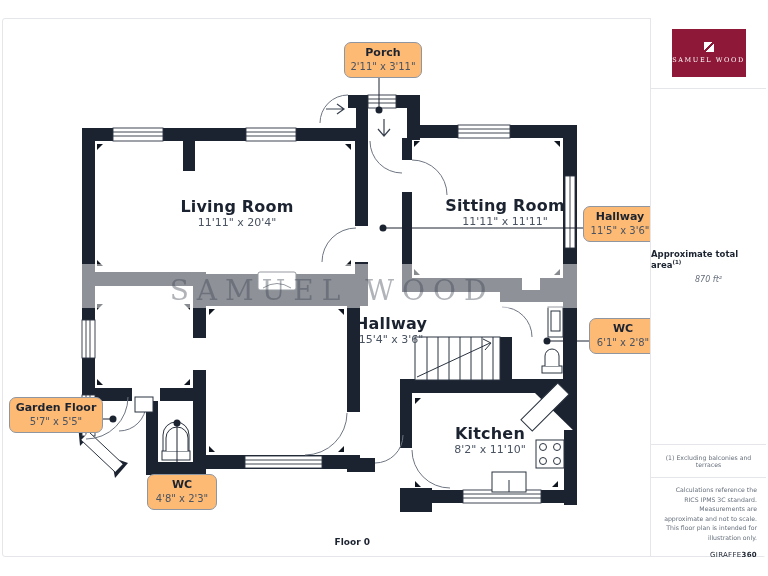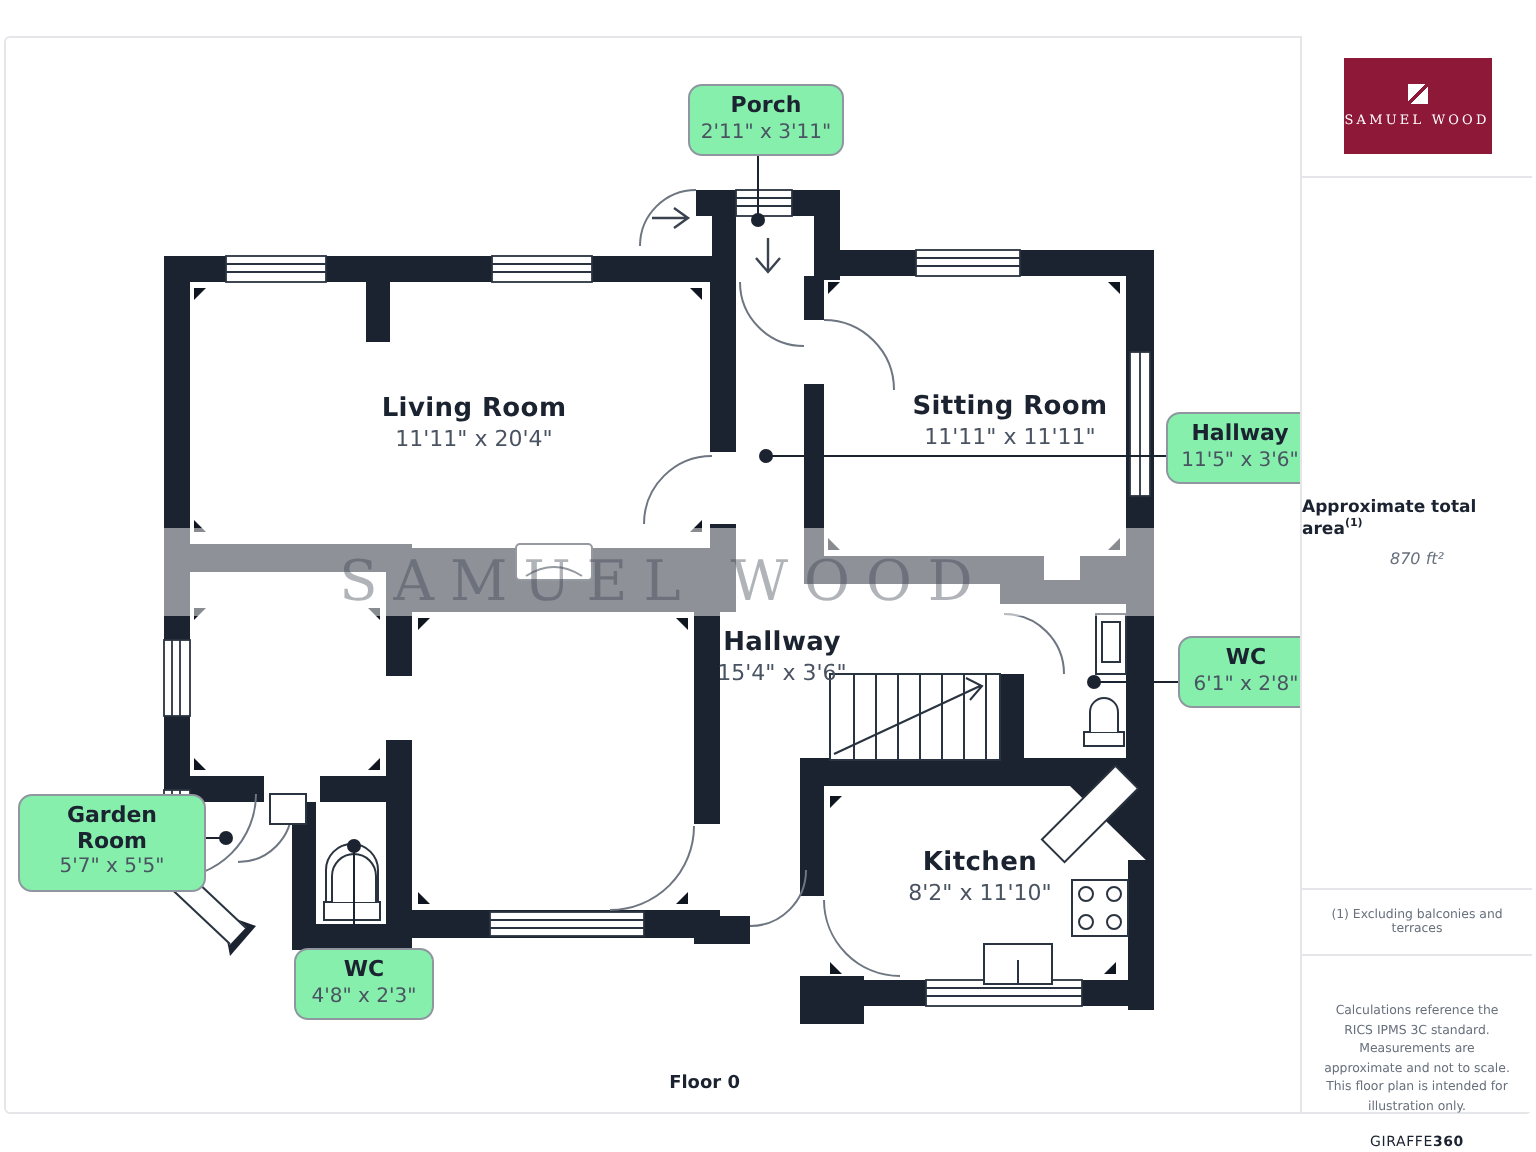--- a/index.html
+++ b/index.html
@@ -2,23 +2,23 @@
 <html><head>
 <meta charset="utf-8">
 <style>
   html,body{margin:0;padding:0;background:#fff;}
   .stage{position:relative;width:768px;height:576px;background:#fff;overflow:hidden;
          font-family:"DejaVu Sans","Liberation Sans",sans-serif;}
   .frame{position:absolute;left:2px;top:18px;width:762px;height:537px;
          border:1px solid #e4e6e9;border-radius:3px;}
   svg.plan{position:absolute;left:0;top:0;}
   .rlabel{position:absolute;text-align:center;line-height:1.15;}
-  .rname{font-weight:bold;font-size:13px;color:#1C2330;letter-spacing:.2px;}
+  .rname{font-weight:bold;font-size:16px;color:#1C2330;letter-spacing:.2px;}
   .rdims{font-size:11px;color:#4a5361;margin-top:1px;}
-  .callout{position:absolute;background:#86efac;border:1px solid #8f96a0;border-radius:7px;
+  .callout{position:absolute;background:#fdba74;border:1px solid #8f96a0;border-radius:7px;
            text-align:center;padding:4px 5px 5px;line-height:1.15;}
   .cname{font-size:11px;font-weight:bold;color:#1C2330;}
   .cdims{font-size:10px;color:#4a5361;margin-top:1px;}
   .floor-label{position:absolute;left:280px;top:537px;width:90px;text-align:right;
                font-size:9px;font-weight:bold;color:#1C2330;}
   
   .sidebar{position:absolute;left:650px;top:18px;width:116px;height:538px;box-sizing:border-box;
            border-left:1px solid #e4e6e9;display:flex;flex-direction:column;background:#fff;}
   .sb-logo{height:70px;border-bottom:1px solid #e4e6e9;display:flex;align-items:center;justify-content:center;}
   .logo-box{width:74px;height:48px;background:#8E1838;display:flex;flex-direction:column;
@@ -27,21 +27,21 @@
       background:linear-gradient(135deg,#fff 44%,#8E1838 44%,#8E1838 56%,#fff 56%);}
   .logo-text{color:#fff;font-family:"DejaVu Serif","Liberation Serif",serif;
              font-size:6.5px;letter-spacing:1.6px;}
   .sb-area{flex:1;display:flex;flex-direction:column;align-items:center;justify-content:center;}
   .area-label{font-size:8.5px;font-weight:bold;color:#1C2330;}
   .area-label sup{font-size:5.5px;}
   .area-value{font-size:8px;color:#67707c;margin-top:5px;font-style:italic;}
   .sb-footnote{border-top:1px solid #e4e6e9;height:32px;display:flex;align-items:center;
                justify-content:center;font-size:6.2px;color:#67707c;text-align:center;padding:0 6px;}
   .sb-disclaimer{border-top:1px solid #e4e6e9;height:79px;box-sizing:border-box;
-                 padding:23px 9px 0;text-align:center;font-size:6.2px;color:#67707c;line-height:1.55;}
+                 padding:7px 9px 0;text-align:right;font-size:6.2px;color:#67707c;line-height:1.55;}
   .brand{margin-top:7px;font-size:7px;color:#1C2330;letter-spacing:.3px;}
   .brand b{font-weight:bold;}
 </style>
 </head>
 <body>
 
 <div class="stage">
   <div class="frame"></div>
 
   <svg class="plan" width="768" height="576" viewBox="0 0 768 576">
@@ -231,21 +231,21 @@
   </div>
   <div class="callout" style="left:583px;top:206px;width:62px;">
     <div class="cname">Hallway</div>
     <div class="cdims">11'5" x 3'6"</div>
   </div>
   <div class="callout" style="left:589px;top:318px;width:56px;">
     <div class="cname">WC</div>
     <div class="cdims">6'1" x 2'8"</div>
   </div>
   <div class="callout" style="left:9px;top:397px;width:82px;">
-    <div class="cname">Garden Room</div>
+    <div class="cname">Garden Floor</div>
     <div class="cdims">5'7" x 5'5"</div>
   </div>
   <div class="callout" style="left:147px;top:474px;width:58px;">
     <div class="cname">WC</div>
     <div class="cdims">4'8" x 2'3"</div>
   </div>
 
   <div class="floor-label">Floor 0</div>
 
   <aside class="sidebar">

